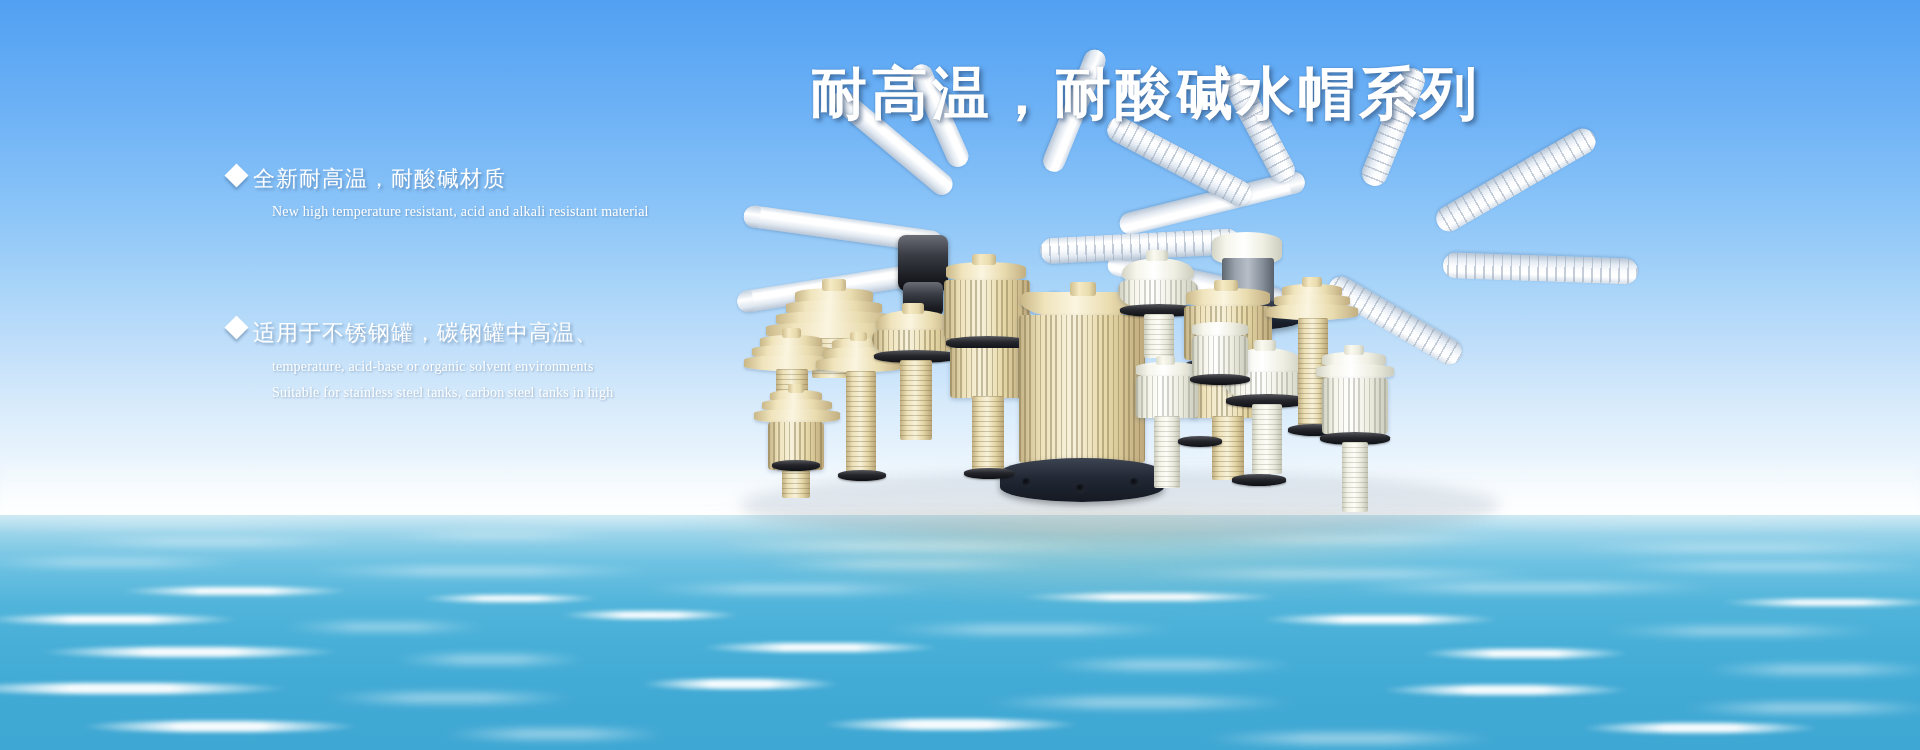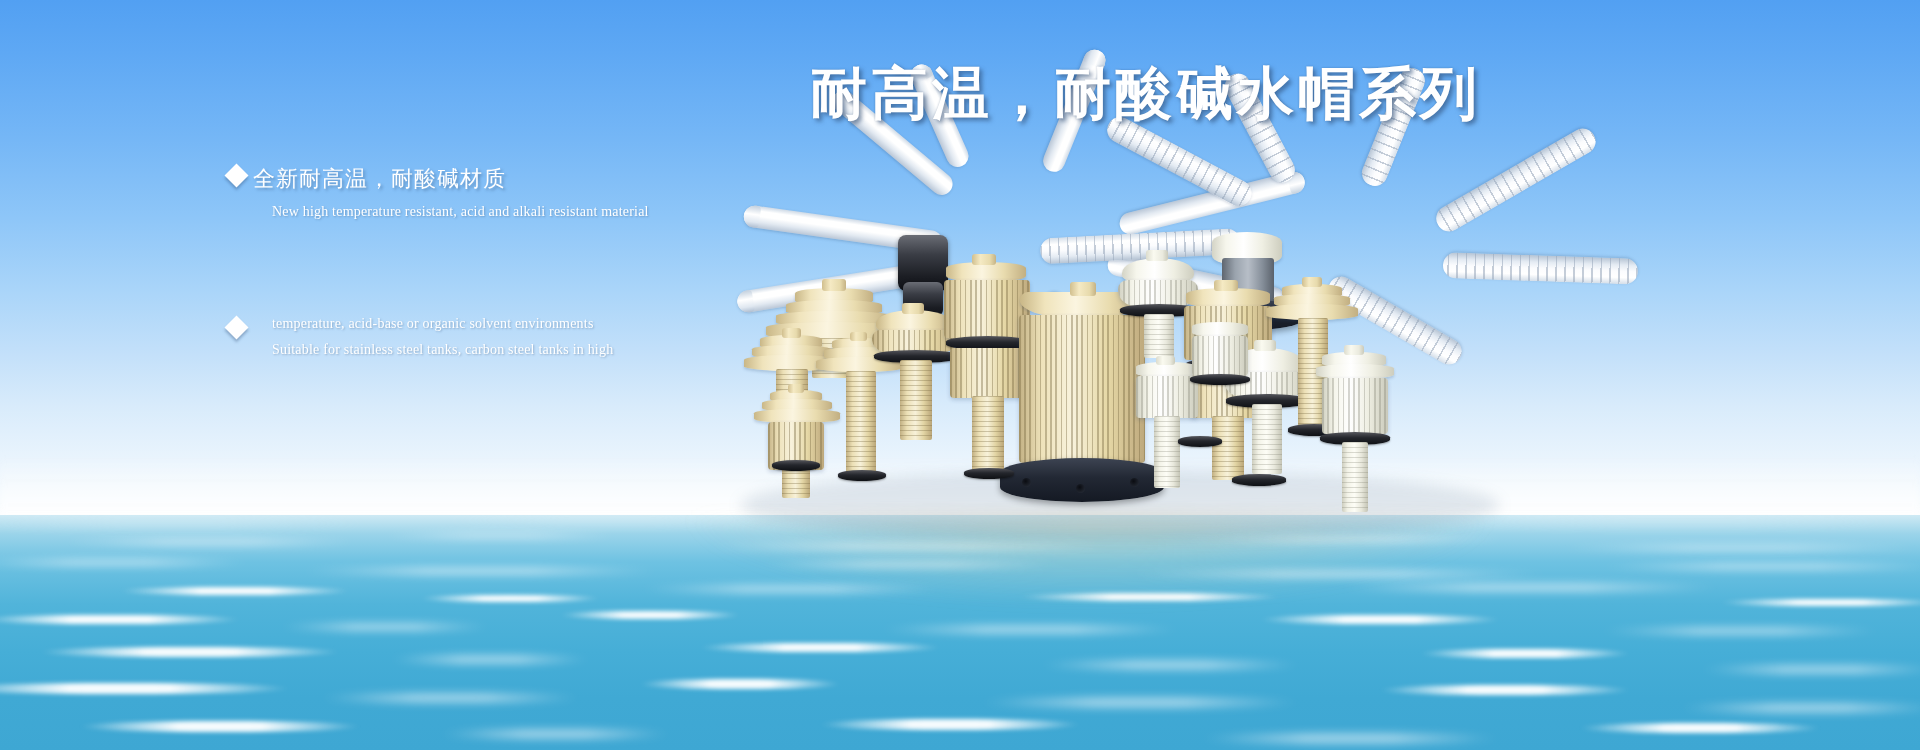--- a/index.html
+++ b/index.html
@@ -385,19 +385,20 @@
   <div class="features">
 
     <div class="feature f1">
       <span class="dia"></span>
       <div class="cn">全新耐高温，耐酸碱材质</div>
       <div class="en">New high temperature resistant, acid and alkali resistant material</div>
     </div>
 
     <div class="feature f2">
       <span class="dia"></span>
+      <div class="cn">适用于不锈钢罐，碳钢罐中高温、</div>
       <div class="en">temperature, acid-base or organic solvent environments</div>
       <div class="en">Suitable for stainless steel tanks, carbon steel tanks in high</div>
     </div>
 
   </div>
 
 </div>
 
 </body></html>

